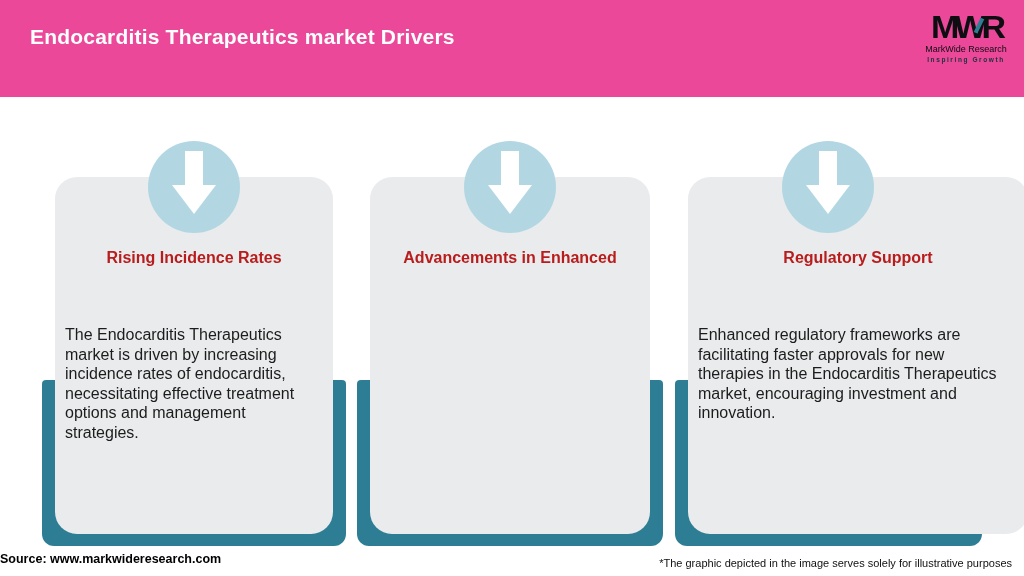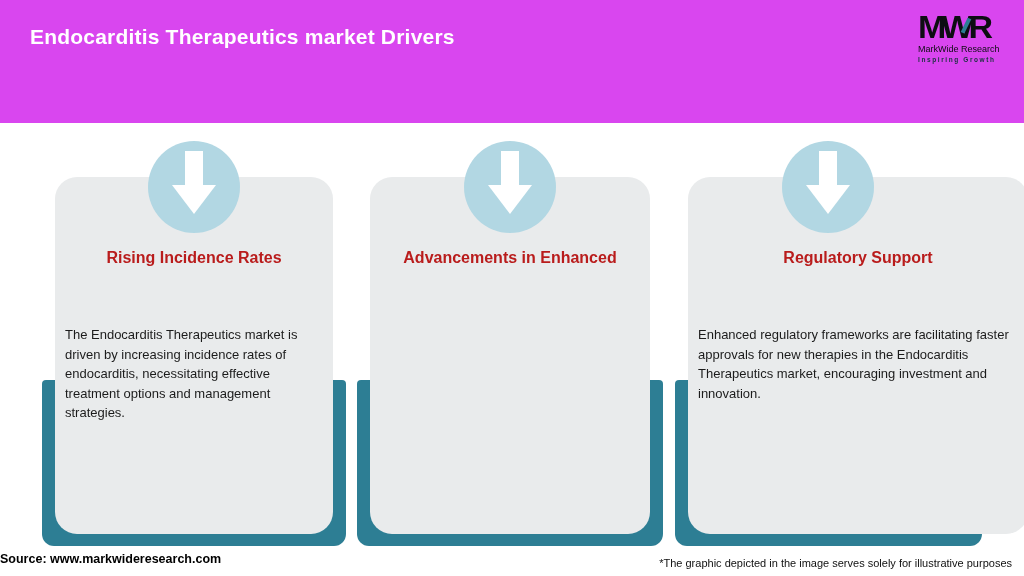--- a/index.html
+++ b/index.html
@@ -1,27 +1,27 @@
 <!DOCTYPE html>
 <html><head>
 <meta charset="utf-8">
 <style>
   html,body{margin:0;padding:0;background:#ffffff;}
   .stage{
     position:relative;width:1024px;height:576px;overflow:hidden;
     background:#ffffff;font-family:"Liberation Sans",sans-serif;
   }
   
-  .header{position:absolute;left:0;top:0;width:1024px;height:123px;background:#d946ef;}
+  .header{position:absolute;left:0;top:0;width:1024px;height:97px;background:#ec4899;}
   .page-title{
     position:absolute;left:30px;top:23px;font-size:21px;line-height:28px;
     font-weight:bold;color:#ffffff;letter-spacing:.2px;white-space:nowrap;
   }
   
-  .logo{position:absolute;top:8px;left:918px;width:96px;color:#0d0d12;}
+  .logo{position:absolute;top:8px;left:918px;width:96px;text-align:center;color:#0d0d12;}
   .logo-mono{
     position:relative;display:inline-block;font-size:34px;font-weight:bold;
     letter-spacing:-5px;line-height:38px;transform:scaleY(.92);
   }
   .logo-accent{
     position:absolute;left:46px;top:9px;width:4px;height:17px;
     background:#2D7E94;transform:rotate(24deg);
   }
   .logo-name{font-size:9px;font-weight:normal;line-height:10px;margin-top:-2px;white-space:nowrap;}
   .logo-tagline{
@@ -40,21 +40,21 @@
   .card{position:absolute;top:177px;height:357px;background:#E9EBEC;border-radius:22px;}
   .card.c1{left:55px;width:278px;}
   .card.c2{left:370px;width:280px;}
   .card.c3{left:688px;width:340px;}
   .card-title{
     position:absolute;top:72px;left:0;right:0;text-align:center;
     font-size:16px;font-weight:bold;color:#b91c1c;
   }
   .card-body{
     position:absolute;top:148px;left:10px;right:14px;
-    font-size:13px;line-height:19.5px;color:#1c1c1c;text-align:left;
+    font-size:16px;line-height:19.5px;color:#1c1c1c;text-align:left;
   }
   
   .circle{
     position:absolute;top:141px;width:92px;height:92px;border-radius:50%;
     background:#B2D7E3;
   }
   .circle.i1{left:148px;}
   .circle.i2{left:464px;}
   .circle.i3{left:782px;}
   .arrow{position:absolute;left:23px;top:10px;width:46px;height:64px;}

